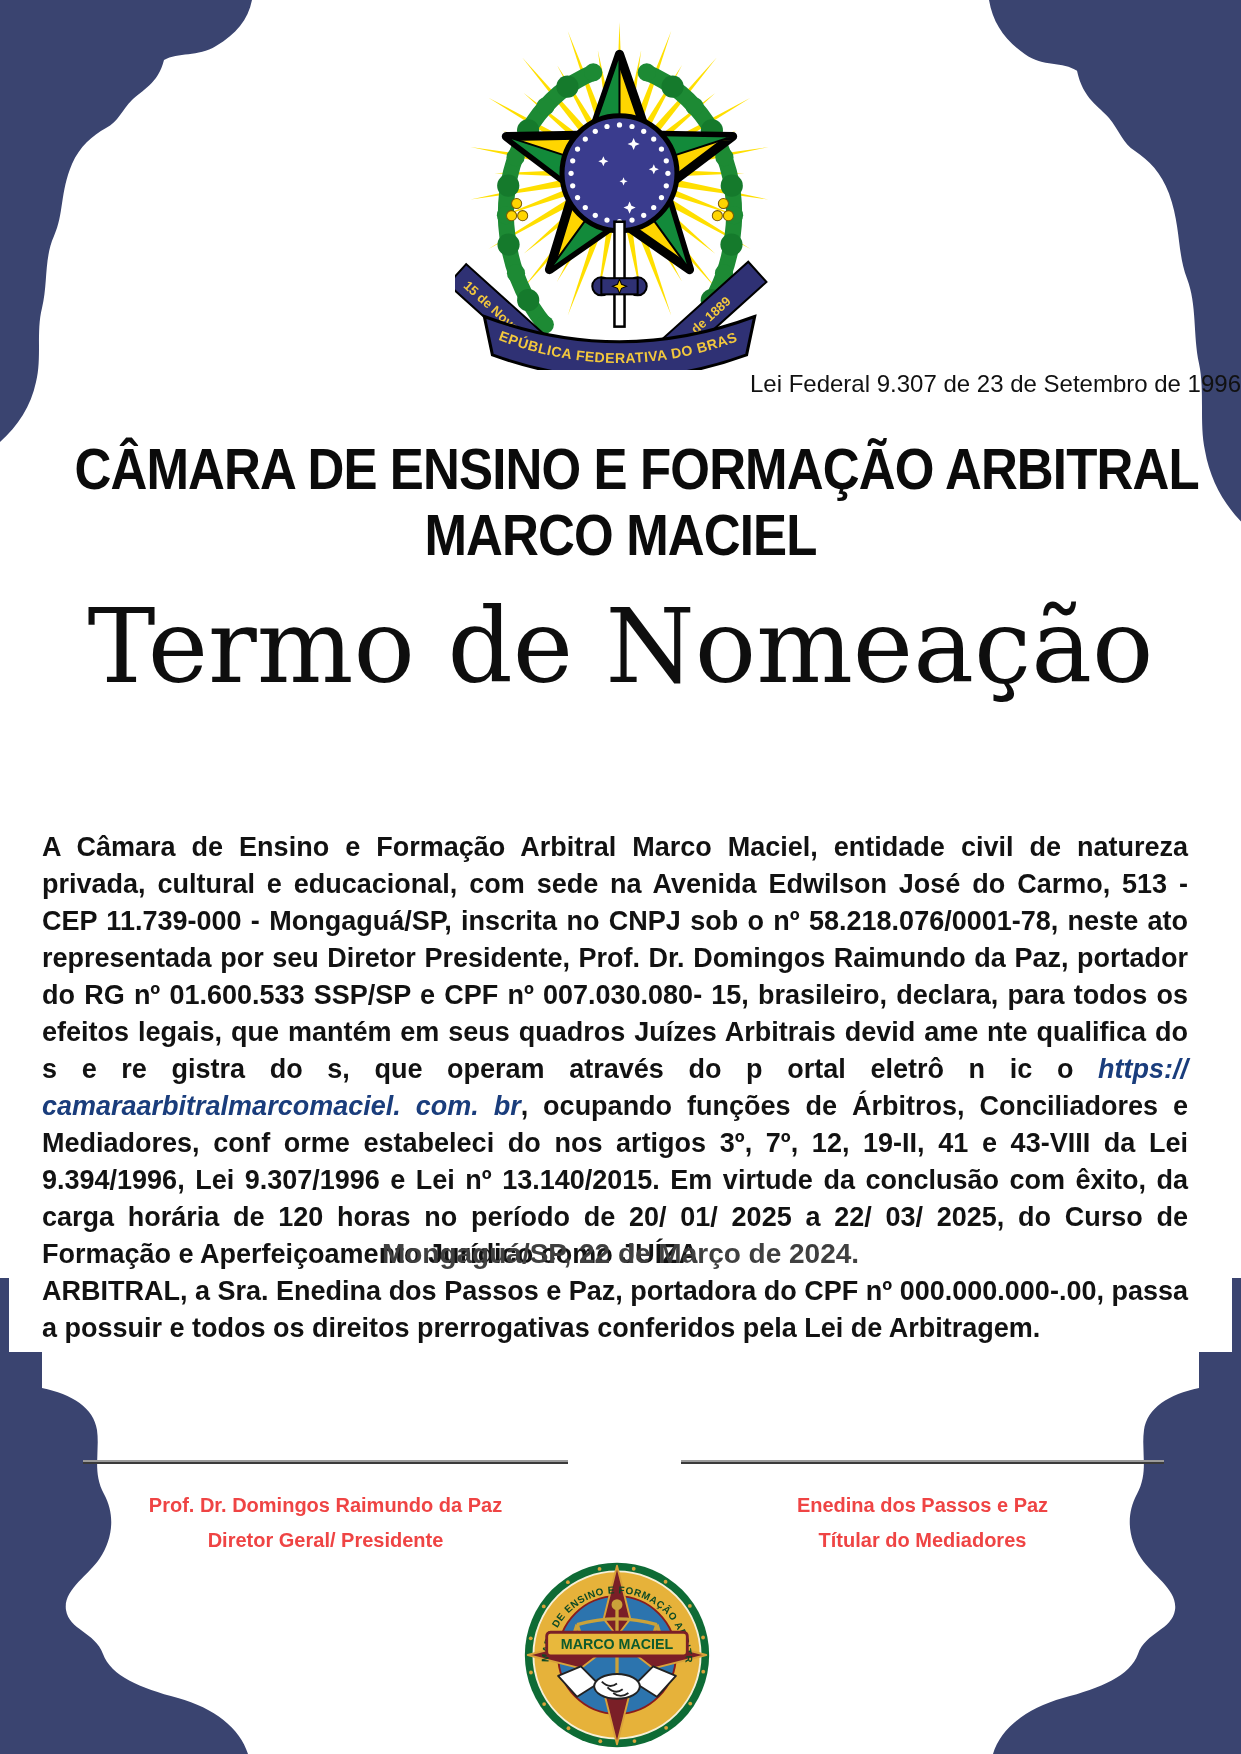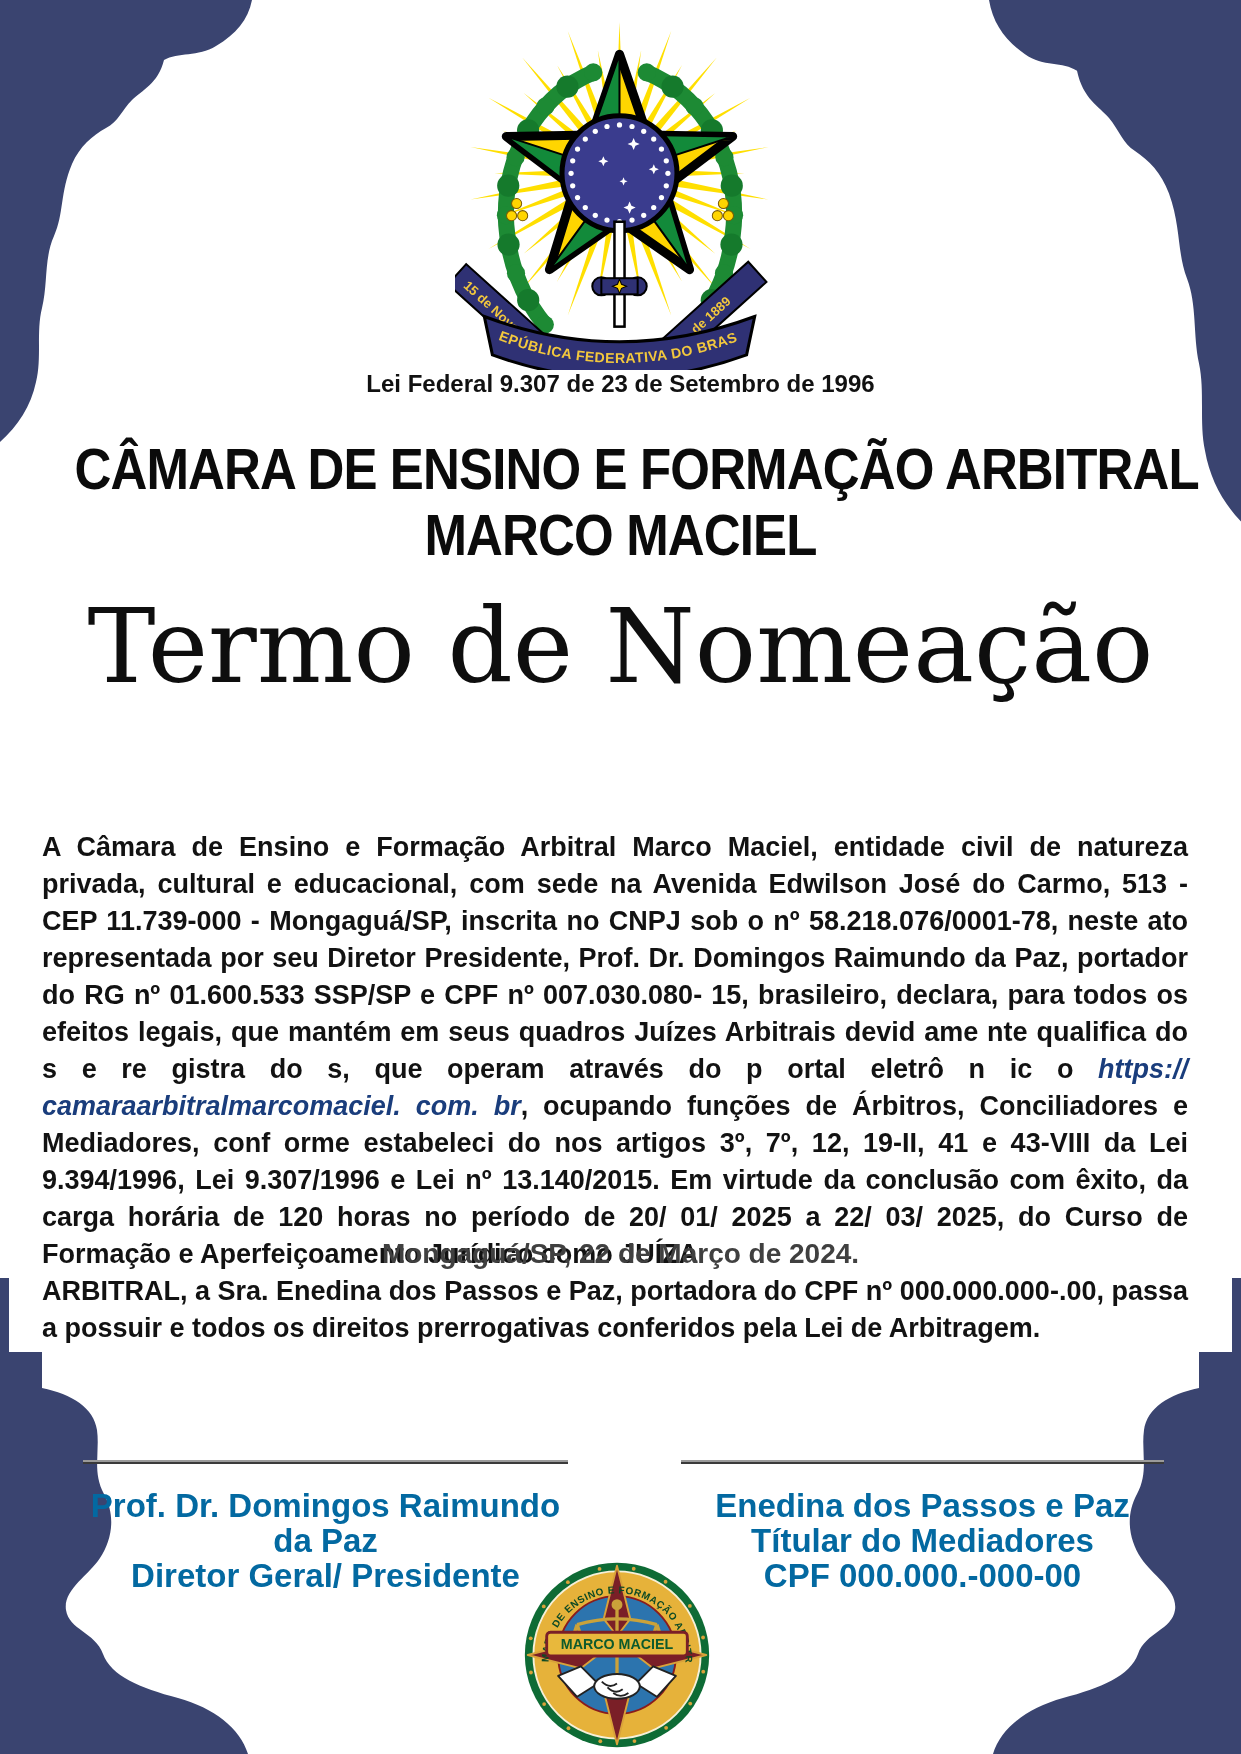--- a/index.html
+++ b/index.html
@@ -1,31 +1,31 @@
 <!DOCTYPE html>
 <html><head>
 <meta charset="utf-8">
 <style>
   html,body{margin:0;padding:0;background:#e8e8e8}
   .page{position:relative;width:1241px;height:1754px;margin:0 auto;background:#ffffff;
         font-family:"Liberation Sans",sans-serif;overflow:hidden}
   .decor{position:absolute;left:0;top:0;width:1241px;height:1754px;pointer-events:none}
-  .law{position:absolute;top:370px;left:0;width:100%;text-align:center;
-       font-size:24px;font-weight:bold;color:#111}
+  .law{position:absolute;top:370px;left:0;width:100%;text-align:right;
+       font-size:24px;font-weight:normal;color:#111}
   .titleblock{position:absolute;top:436px;left:0;width:100%;text-align:center;color:#0b0b0b}
   .titleblock .t{font-size:58px;line-height:66px;font-weight:bold;transform:scaleX(.88);letter-spacing:-1px;white-space:nowrap}
   .scripttitle{position:absolute;top:562px;left:0;width:100%;text-align:center;
        font-family:"DejaVu Serif",serif;font-size:102px;line-height:170px;color:#0e0e0e}
   .bodytext{position:absolute;top:802px;left:42px;width:1146px;font-size:27px;line-height:37px;
        font-weight:bold;text-align:justify;color:#121212}
   .portal-link{color:#1a3d7c;font-style:italic}
   .dateline{position:absolute;top:1238px;left:0;width:100%;text-align:center;
        font-size:28px;font-weight:bold;color:#404040}
-  .sig{position:absolute;top:1462px;text-align:center;font-weight:bold;font-size:33px;
-       line-height:35px;color:#0369a1}
+  .sig{position:absolute;top:1462px;text-align:center;font-weight:bold;font-size:20px;
+       line-height:35px;color:#ef4444}
   .sig .line{border-top:2px solid #3a3a3a;box-shadow:0 -2px 0 #9a9a9a;height:0;margin-bottom:24px}
   .sig.left{left:83px;width:485px}
   .sig.right{left:681px;width:483px}
   .seal{position:absolute;left:522px;top:1560px;width:190px;height:190px}
   .emblem{position:absolute;left:455px;top:22px;width:330px;height:348px}
 </style>
 </head>
 <body>
 
 <div class="page">
@@ -212,21 +212,20 @@
 
   <div class="sig left">
     <div class="line"></div>
     <div>Prof. Dr. Domingos Raimundo da Paz</div>
     <div>Diretor Geral/ Presidente</div>
   </div>
   <div class="sig right">
     <div class="line"></div>
     <div>Enedina dos Passos e Paz</div>
     <div>Títular do Mediadores</div>
-    <div>CPF 000.000.-000-00</div>
   </div>
 
   <svg class="seal" viewBox="0 0 200 200" aria-hidden="true">
     <circle cx="100" cy="100" r="97" fill="#0e6b35"></circle>
     <circle cx="100" cy="100" r="88" fill="#e6b23a" stroke="#f6f0d8" stroke-width="2"></circle>
     <g id="sealTicks">
         <circle cx="190.8" cy="117.6" r="2" fill="#d9a23a"></circle>
         <circle cx="177.1" cy="151.1" r="2" fill="#d9a23a"></circle>
         <circle cx="151.7" cy="176.7" r="2" fill="#d9a23a"></circle>
         <circle cx="118.4" cy="190.6" r="2" fill="#d9a23a"></circle>

